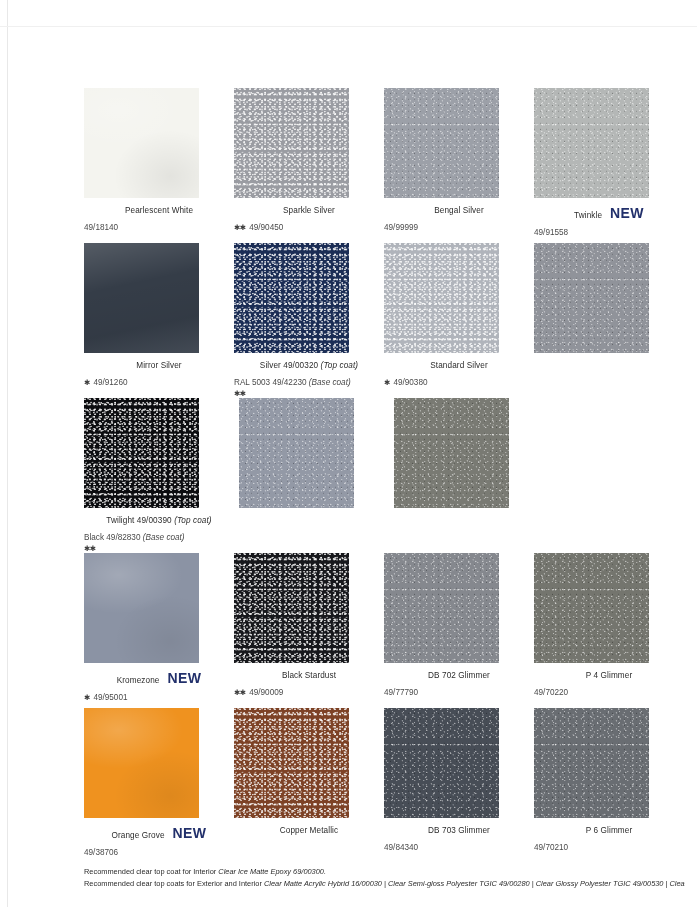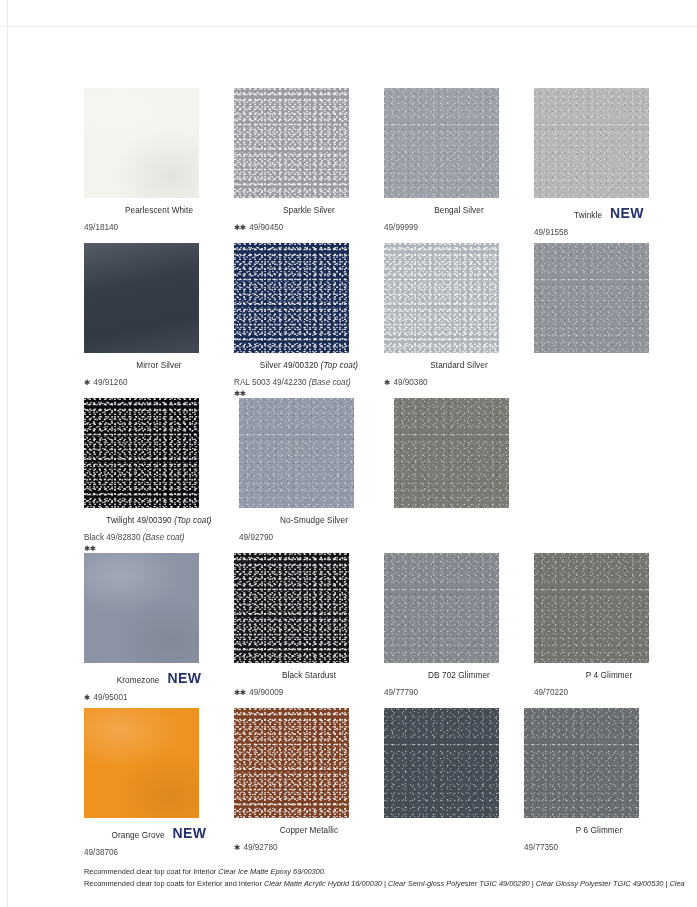--- a/index.html
+++ b/index.html
@@ -290,26 +290,20 @@
             <div><span class="code">Black 49/82830 <span class="code ital">(Base coat)</span></span></div>
             <div class="dualstar">✱✱</div>
           </div>
         </div>
         <div class="cell">
           <div class="swatch">
             <div class="swatch-inner" style="background: rgb(147, 153, 166);">
               <div class="tex-fine"></div>
             </div>
           </div>
-          <div class="labels">
-            <div class="nameline">
-              <span class="name">No-Smudge Silver</span>
-            </div>
-            <div><span class="code">49/92790</span></div>
-          </div>
         </div>
         <div class="cell">
           <div class="swatch">
             <div class="swatch-inner" style="background: rgb(121, 122, 115);">
               <div class="tex-fine"></div>
             </div>
           </div>
         </div>
       </div>
       <div class="row">
@@ -385,41 +379,46 @@
         <div class="cell">
           <div class="swatch">
             <div class="swatch-inner" style="background: rgb(125, 66, 38);">
               <div class="tex-coarse"></div>
             </div>
           </div>
           <div class="labels">
             <div class="nameline">
               <span class="name">Copper Metallic</span>
             </div>
-            <div><span class="code"><span class="star">✱ </span>49/92780</span></div>
           </div>
         </div>
         <div class="cell">
           <div class="swatch">
             <div class="swatch-inner" style="background: rgb(71, 77, 86);">
               <div class="tex-fine"></div>
             </div>
           </div>
+          <div class="labels">
+            <div class="nameline">
+              <span class="name">DB 703 Glimmer</span>
+            </div>
+            <div><span class="code">49/84340</span></div>
+          </div>
         </div>
         <div class="cell">
           <div class="swatch">
             <div class="swatch-inner" style="background: rgb(105, 109, 114);">
               <div class="tex-fine"></div>
             </div>
           </div>
           <div class="labels">
             <div class="nameline">
               <span class="name">P 6 Glimmer</span>
             </div>
-            <div><span class="code">49/77350</span></div>
+            <div><span class="code">49/70210</span></div>
           </div>
         </div>
       </div>
     </div>
 
   <div class="footer">
     <div class="footer-line">
       <b>Recommended clear top coat for Interior</b>
       <i>Clear Ice Matte Epoxy 69/00300.</i>
     </div>

